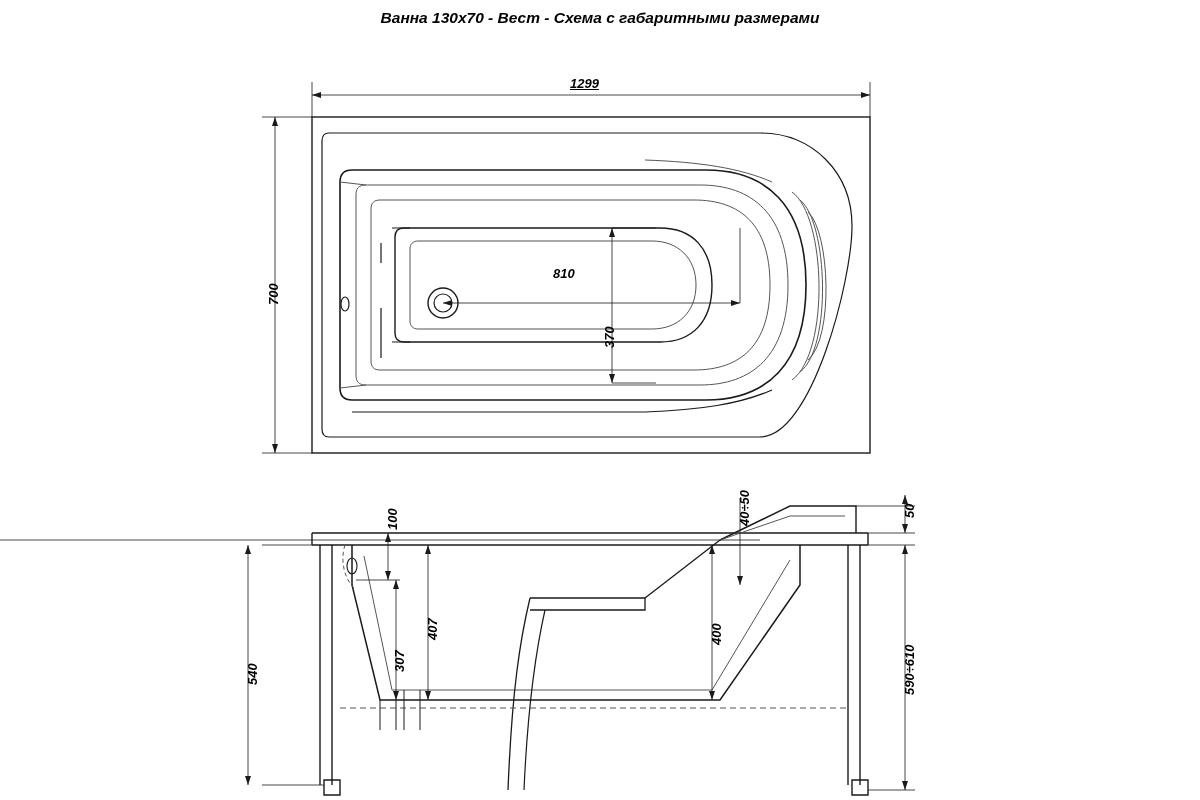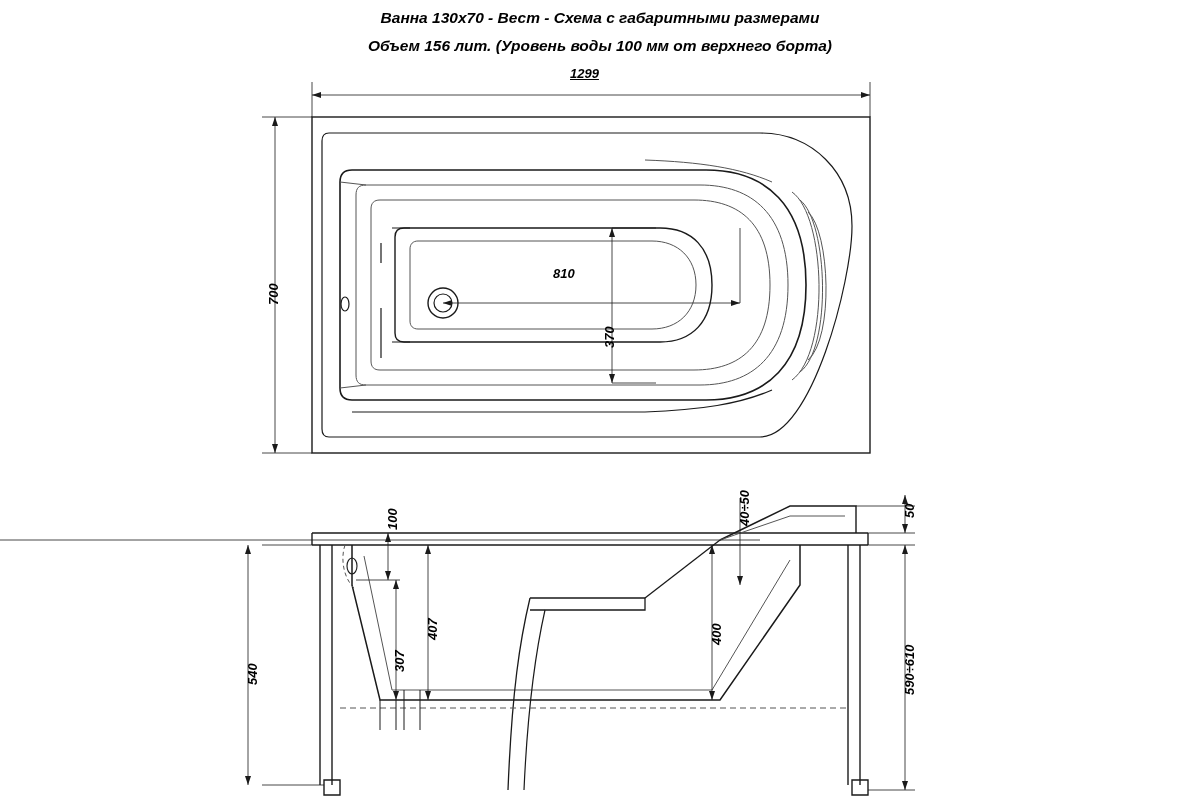--- a/index.html
+++ b/index.html
@@ -39,21 +39,20 @@
     color:#000;
     white-space:nowrap;
   }
   .rot90 { transform: rotate(-90deg); transform-origin: 0 0; }
 </style>
 </head>
 <body>
 
 <div class="title-block">
   <div class="title-line">Ванна 130х70 - Вест - Схема с габаритными размерами</div>
-  <div class="title-line second">Объем 156 лит. (Уровень воды 100 мм от верхнего борта)</div>
 </div>
 
 <svg class="drawing" viewBox="0 0 1200 800">
   <g fill="none" stroke="#1a1a1a" stroke-width="1.4">
 
     <rect x="312" y="117" width="558" height="336"></rect>
 
     <path d="M329,133 L760,133 C812,133 852,172 852,226 C852,280 812,437 760,437 L329,437 C324,437 322,434 322,429 L322,141 C322,136 324,133 329,133 Z" stroke="#1a1a1a" stroke-width="1.2"></path>
 
     <path d="M352,170 L706,170 C766,170 806,205 806,285 C806,365 766,400 706,400 L352,400 C344,400 340,396 340,388 L340,182 C340,174 344,170 352,170 Z" stroke="#1a1a1a" stroke-width="1.6"></path>
@@ -176,21 +175,21 @@
     <line x1="868" y1="533" x2="915" y2="533"></line>
 
     <line x1="905" y1="545" x2="905" y2="790"></line>
     <path d="M905,545 l-3,9 l6,0 z" fill="#1a1a1a" stroke="none"></path>
     <path d="M905,790 l-3,-9 l6,0 z" fill="#1a1a1a" stroke="none"></path>
     <line x1="868" y1="545" x2="915" y2="545"></line>
     <line x1="868" y1="790" x2="915" y2="790"></line>
   </g>
 </svg>
 
-<div class="dim-label" style="left:570px; top:66px;text-decoration:underline;">1299</div>
+<div class="dim-label" style="left:570px; top:76px;text-decoration:underline;">1299</div>
 <div class="dim-label rot90" style="left:266px; top:305px;">700</div>
 <div class="dim-label" style="left:553px; top:266px;">810</div>
 <div class="dim-label rot90" style="left:602px; top:348px;">370</div>
 
 <div class="dim-label rot90" style="left:385px; top:530px;">100</div>
 <div class="dim-label rot90" style="left:737px; top:526px;">40÷50</div>
 <div class="dim-label rot90" style="left:902px; top:518px;">50</div>
 <div class="dim-label rot90" style="left:392px; top:672px;">307</div>
 <div class="dim-label rot90" style="left:425px; top:640px;">407</div>
 <div class="dim-label rot90" style="left:709px; top:645px;">400</div>

